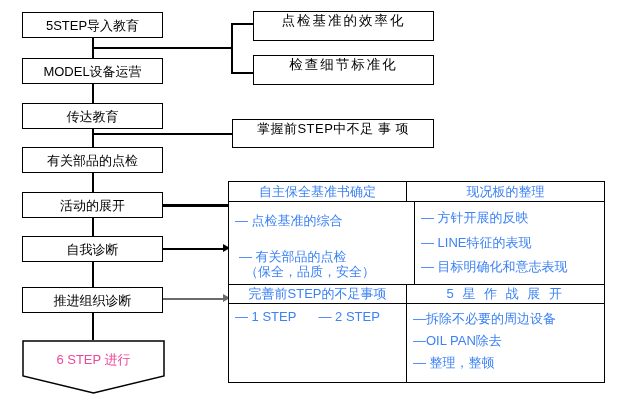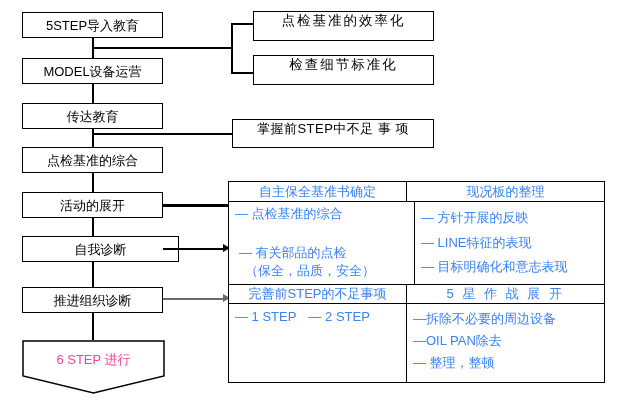--- a/index.html
+++ b/index.html
@@ -95,49 +95,49 @@
     border-bottom: 1.5px solid #000000;
     font-size: 13px;
   }
   .cell.colsep { border-left: 1.5px solid #000000; }
   .cell.rowtop { border-top: 1.5px solid #000000; }
   .cell .li {
     font-size: 13px;
     line-height: 1.15;
     white-space: nowrap;
   }
-  .cell .li.pair { display: flex; gap: 12px; }
+  .cell .li.pair { display: flex; gap: 22px; }
   .spaced { letter-spacing: 2.5px; }
 </style>
 </head>
 <body>
 
 <div id="canvas">
 
   <div class="box" id="step-0" style="left:22px; top:12px; width:141px; height:26px;">
     <span>5STEP导入教育</span>
   </div>
 
   <div class="box" id="step-1" style="left:22px; top:58px; width:141px; height:26px;">
     <span>MODEL设备运营</span>
   </div>
 
   <div class="box" id="step-2" style="left:22px; top:103px; width:141px; height:26px;">
     <span>传达教育</span>
   </div>
 
   <div class="box" id="step-3" style="left:22px; top:147px; width:141px; height:26px;">
-    <span>点检基准的综合</span>
+    <span>有关部品的点检</span>
   </div>
 
   <div class="box" id="step-4" style="left:22px; top:192px; width:141px; height:26px;">
     <span>活动的展开</span>
   </div>
 
-  <div class="box" id="step-5" style="left:22px; top:236px; width:157px; height:26px;">
+  <div class="box" id="step-5" style="left:22px; top:236px; width:141px; height:26px;">
     <span>自我诊断</span>
   </div>
 
   <div class="box" id="step-6" style="left:22px; top:287px; width:141px; height:26px;">
     <span>推进组织诊断</span>
   </div>
 
   <svg id="pentagon-shape" style="left:22px; top:340px;" width="143" height="54" viewBox="0 0 143 54">
     <polygon points="1,1 142,1 142,36 71.5,53 1,36" fill="#ffffff" stroke="#000000" stroke-width="1.5"></polygon>
   </svg>
@@ -183,21 +183,21 @@
   <div id="matrix">
 
     <div class="cell hdr">
       <span>自主保全基准书确定</span>
     </div>
 
     <div class="cell hdr colsep">
       <span>现况板的整理</span>
     </div>
 
-    <div class="cell" style="padding-top:4px; padding-bottom:4px;">
+    <div class="cell" style="padding-top:4px; padding-bottom:4px;justify-content:flex-end;">
       <div class="li">— 点检基准的综合</div>
       <div class="li" style="padding-left:4px;margin-top:21px;">— 有关部品的点检</div>
       <div class="li" style="padding-left:10px;">（保全，品质，安全）</div>
     </div>
 
     <div class="cell colsep" style="padding-top:4px; padding-bottom:4px;margin-left:8px;">
       <div class="li">— 方针开展的反映</div>
       <div class="li">— LINE特征的表现</div>
       <div class="li">— 目标明确化和意志表现</div>
     </div>

